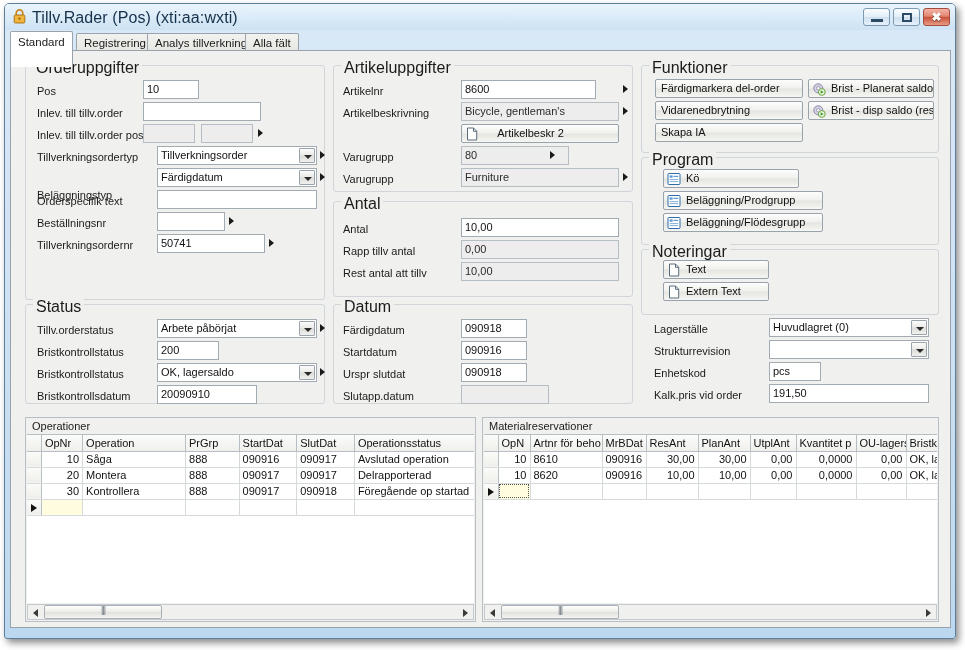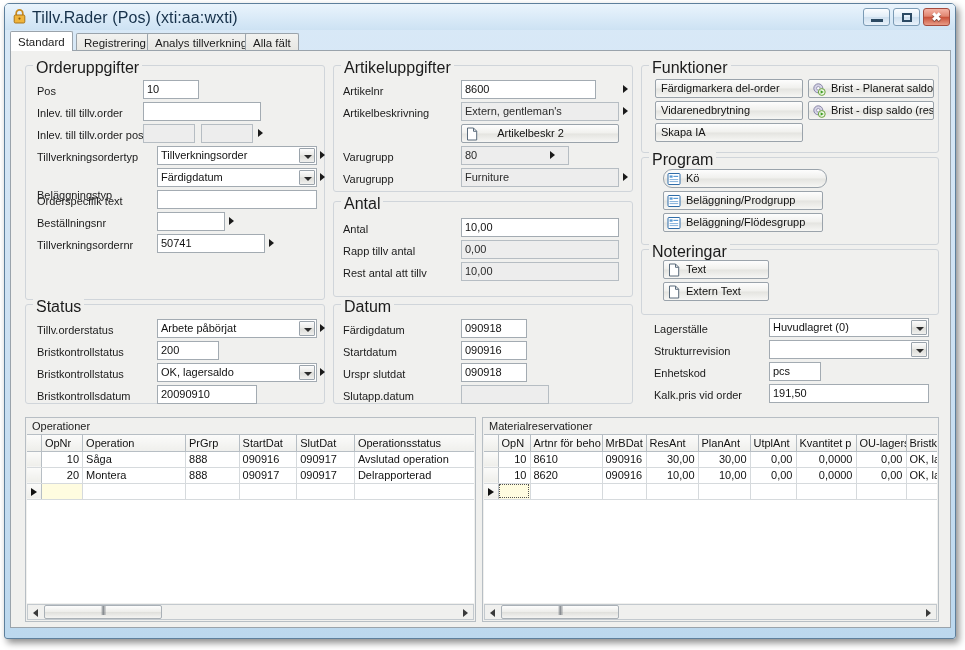--- a/index.html
+++ b/index.html
@@ -70,21 +70,21 @@
     padding: 0 7px;
     line-height: 18px;
     font-size: 11.5px;
     color: #1b1b1b;
     background: linear-gradient(180deg,#f2f2f0 0%,#e6e6e2 100%);
     border: 1px solid #9aa3ab;
     border-bottom: none;
     border-radius: 2px 2px 0 0;
   }
   .tab.active {
-    top: 0; height: 20px; line-height: 20px;
+    top: 0; height: 36px; line-height: 20px;
     background: #ffffff;
     border-color: #9aa3ab;
     z-index: 3;
   }
 
   
   .page {
     position: absolute; left: 5px; top: 46px;
     width: 941px; height: 578px;
     background: #f0f0ee;
@@ -353,21 +353,21 @@
     <div class="fld" style="left:146px; top:334px; width:100px;">20090910</div>
 
     <div class="gbox" style="left:322px; top:14px; width:300px; height:127px;">
       <div class="gtitle">Artikeluppgifter</div>
     </div>
     <div class="lbl" style="left:332px; top:34px;">Artikelnr</div>
     <div class="fld" style="left:450px; top:29px; width:135px;">8600</div>
     <span class="picker" style="left:612px; top:34px;"></span>
 
     <div class="lbl" style="left:332px; top:56px;">Artikelbeskrivning</div>
-    <div class="fld ro" style="left:450px; top:51px; width:158px;">Extern, gentleman's</div>
+    <div class="fld ro" style="left:450px; top:51px; width:158px;">Bicycle, gentleman's</div>
     <span class="picker" style="left:612px; top:56px;"></span>
 
     <div class="btn withicon" style="left:450px; top:73px; width:158px;">
       <span class="bi">
         <svg width="14" height="14" viewBox="0 0 14 14">
               <path d="M2.5 1h6l3.2 3.2V13h-9.2z" fill="#fff" stroke="#5a6b7b" stroke-width="1"></path>
               <path d="M8.5 1v3.3h3.2" fill="none" stroke="#5a6b7b" stroke-width="1"></path>
             </svg>
       </span>
       <span style="display:inline-block; width:100%; text-align:center; margin-left:-18px;">Artikelbeskr 2</span>
@@ -434,21 +434,21 @@
           <circle cx="9.8" cy="10" r="3.4" fill="#eef7e6" stroke="#6aa33c" stroke-width="1"></circle>
           <path d="M8.6 8.2 L11.7 10 L8.6 11.8z" fill="#3f9e21"></path>
         </svg>
       </span>
       <span>Brist - disp saldo (res)</span>
     </div>
 
     <div class="gbox" style="left:630px; top:106px; width:298px; height:88px;">
       <div class="gtitle">Program</div>
     </div>
-    <div class="btn withicon" style="left:652px; top:118px; width:164px;border-radius:9px;">
+    <div class="btn withicon" style="left:652px; top:118px; width:136px;">
       <span class="bi">
         <svg width="14" height="14" viewBox="0 0 14 14">
               <rect x="1" y="1.5" width="12" height="11" rx="1" fill="#fff" stroke="#2f6ca8" stroke-width="1"></rect>
               <rect x="2.6" y="3.4" width="3" height="2.3" fill="#5a9bd5"></rect>
               <rect x="6.4" y="3.8" width="4.8" height="1.2" fill="#5a9bd5"></rect>
               <rect x="2.6" y="7" width="8.6" height="1.1" fill="#8fb8de"></rect>
               <rect x="2.6" y="9" width="8.6" height="1.1" fill="#8fb8de"></rect>
             </svg>
       </span>
       <span>Kö</span>
@@ -553,20 +553,29 @@
               <td class="green">Avslutad operation</td>
             </tr>
             <tr>
               <td class="rowhdr"></td>
               <td class="num">20</td>
               <td>Montera</td>
               <td>888</td>
               <td>090917</td>
               <td>090917</td>
               <td class="green">Delrapporterad</td>
+            </tr>
+            <tr>
+              <td class="rowhdr"></td>
+              <td class="num">30</td>
+              <td>Kontrollera</td>
+              <td>888</td>
+              <td>090917</td>
+              <td>090918</td>
+              <td>Föregående op startad</td>
             </tr>
             <tr>
               <td class="rowhdr cur"></td>
               <td class="newcell"></td>
               <td></td>
               <td></td>
               <td></td>
               <td></td>
               <td></td>
             </tr>

